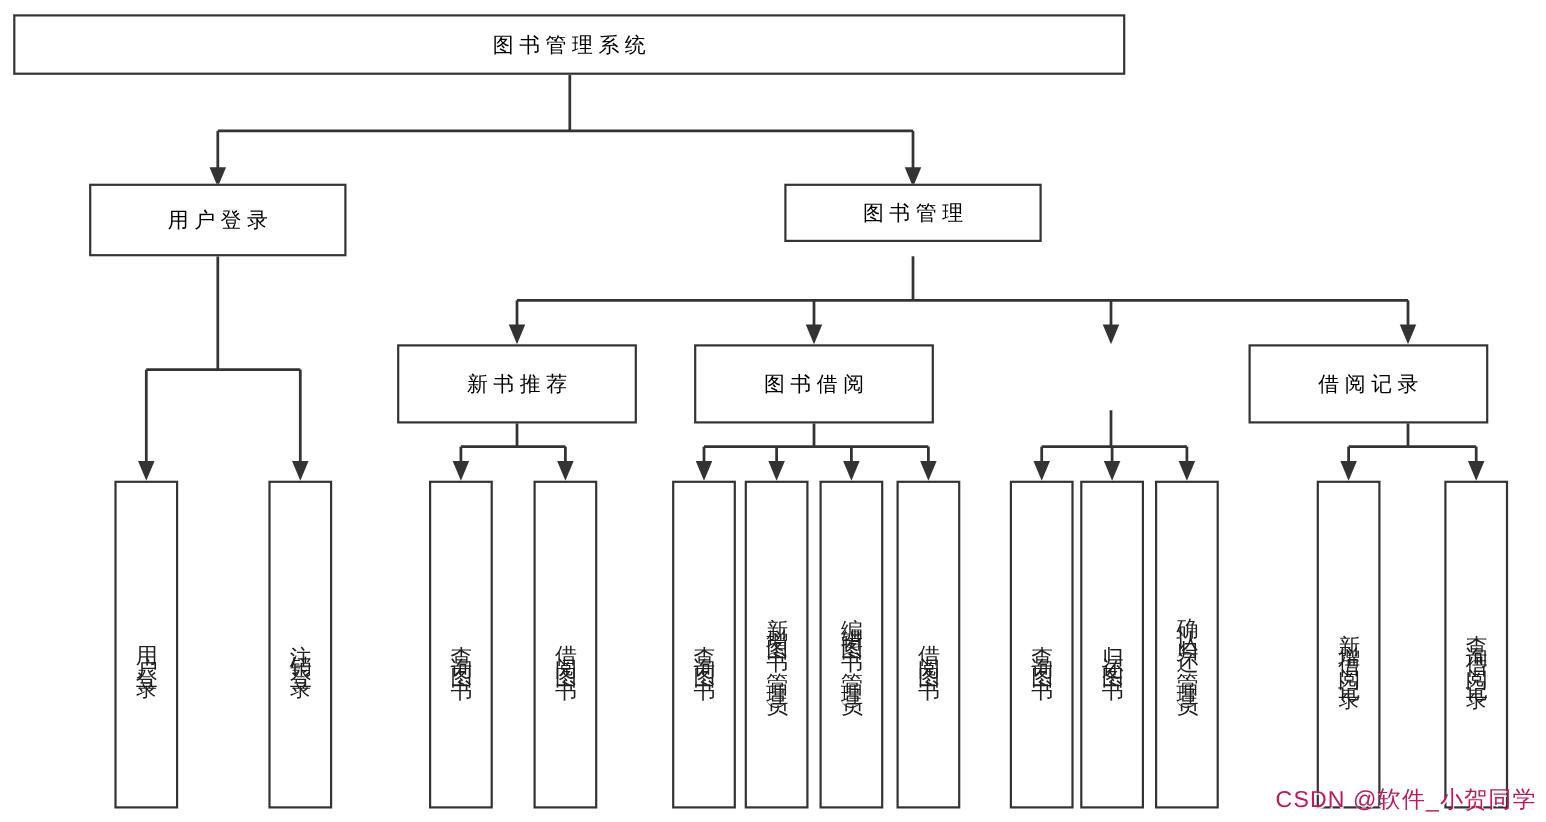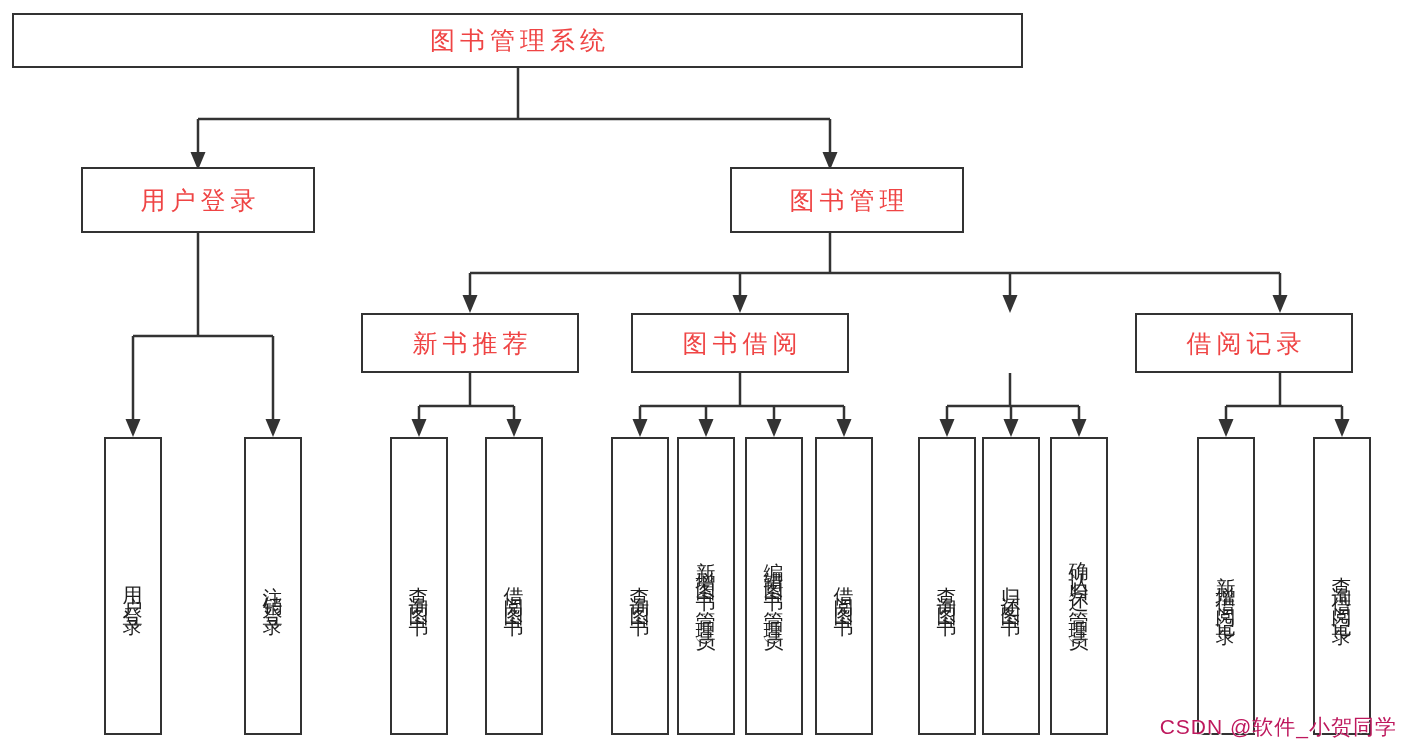--- a/index.html
+++ b/index.html
@@ -19,43 +19,43 @@
   .box {
     position: absolute;
     box-sizing: border-box;
     background: #ffffff;
     border: 2.5px solid #333333;
     display: flex;
     align-items: center;
     justify-content: center;
   }
   .hlabel {
-    font-size: 25px;
+    font-size: 19px;
     letter-spacing: 5px;
     margin-right: -5px;
-    color: #ef4444;
+    color: #000000;
     white-space: nowrap;
   }
   .vlabel {
     writing-mode: vertical-rl;
     text-orientation: mixed;
     font-size: 20px;
     line-height: 1;
     letter-spacing: 10px;
     margin-bottom: -10px;
     color: #1e1e1e;
     white-space: nowrap;
   }
   
   .n-root   { left: 12px;  top: 13px;  width: 1011px; height: 55px; }
   
   .n-l2a    { left: 81px;  top: 167px; width: 234px;  height: 66px; }
-  .n-l2b    { left: 730px; top: 167px; width: 234px;  height: 66px; }
-  
-  .n-l3     { top: 313px; width: 218px; height: 60px; }
+  .n-l2b    { left: 713px; top: 167px; width: 234px;  height: 53px; }
+  
+  .n-l3     { top: 313px; width: 218px; height: 72px; }
   .n-l3a    { left: 361px; }
   .n-l3b    { left: 631px; }
   .n-l3c    { left: 901px; }
   .n-l3d    { left: 1135px; }
   
   .leaf     { top: 437px; width: 58px; height: 298px; }
   .lf1  { left: 104px; }
   .lf2  { left: 244px; }
   .lf3  { left: 390px; }
   .lf4  { left: 485px; }

